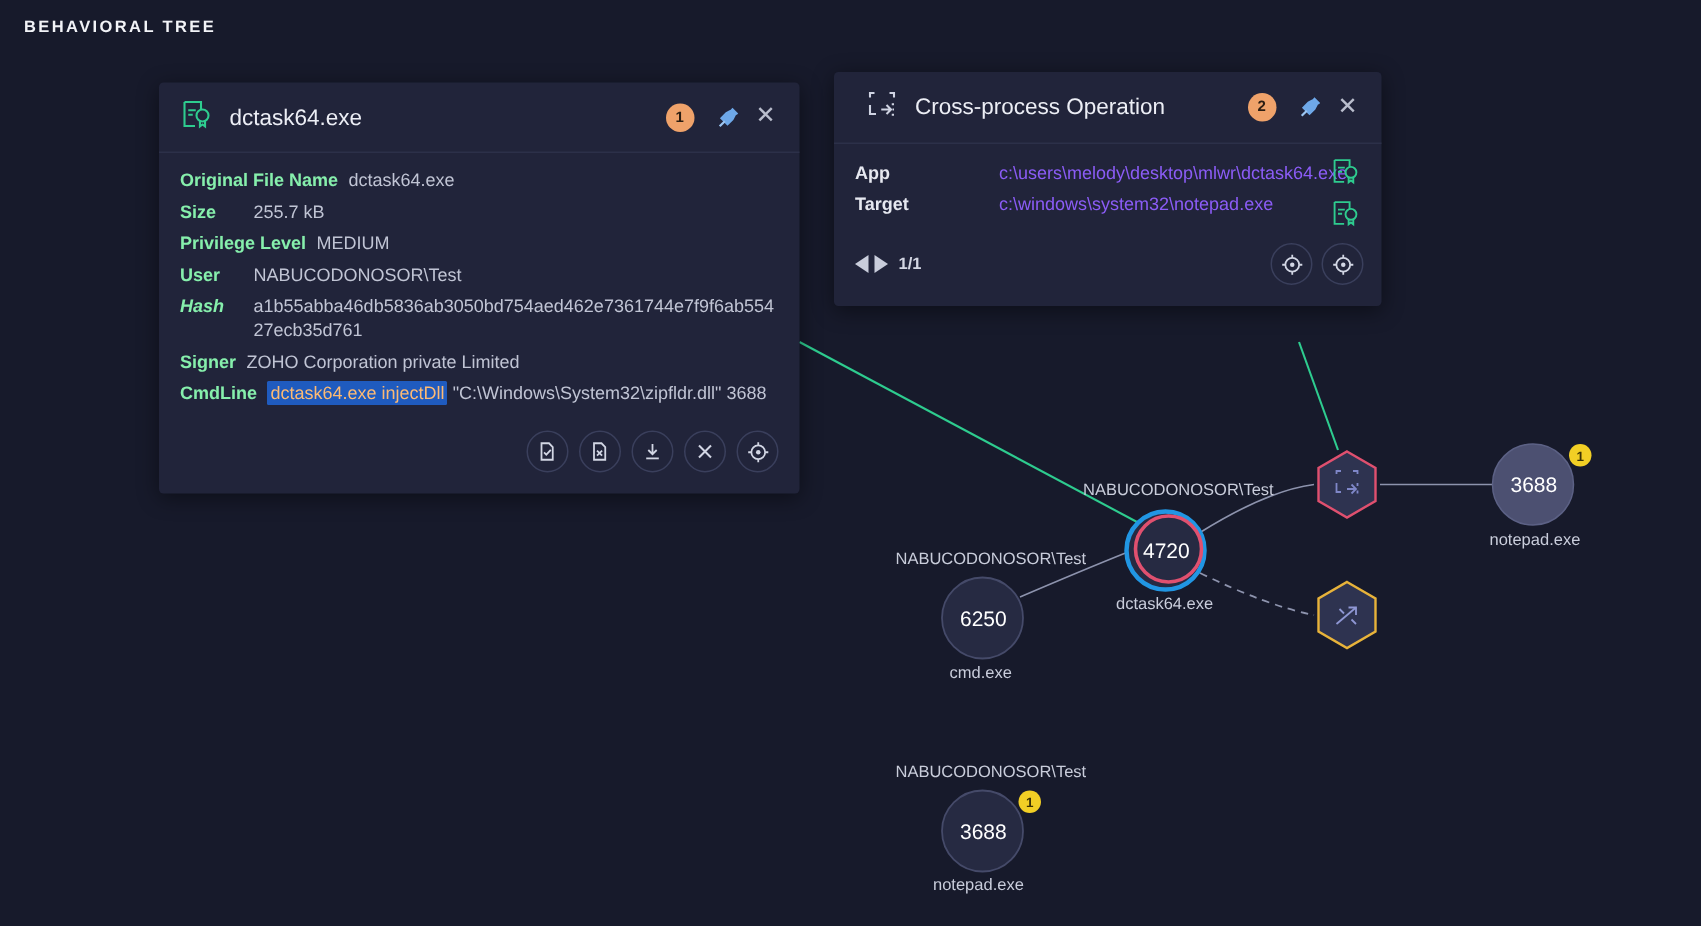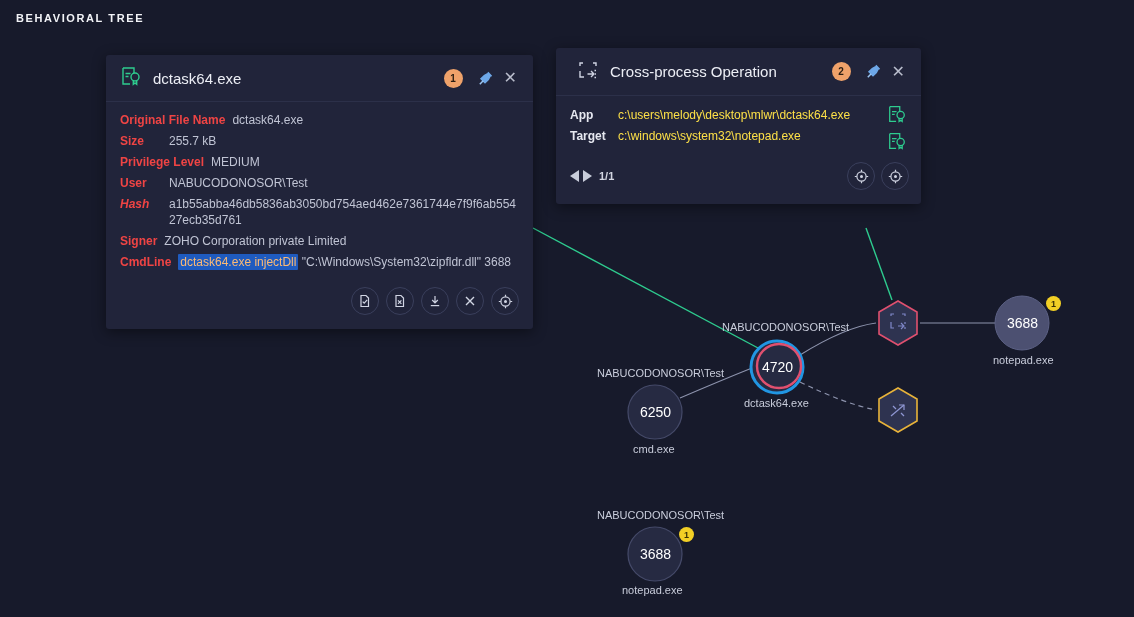--- a/index.html
+++ b/index.html
@@ -96,21 +96,21 @@
   }
   .kv-row {
     display: flex;
     align-items: flex-start;
     margin-bottom: 5px;
     font-size: 12px;
     line-height: 16px;
   }
   .kv-key {
     font-weight: bold;
-    color: #ef4444;
+    color: #86efac;
     white-space: nowrap;
     margin-right: 7px;
   }
   .kv-val {
     color: #c0c4d4;
     word-break: break-all;
   }
   .kv-key.size   { min-width: 42px; }
   .kv-key.user   { min-width: 42px; }
   .kv-key.hash   { min-width: 42px; font-style: italic; }
@@ -149,28 +149,29 @@
   #panel-crossproc .panel-header { height: 47px; padding-left: 21px; }
   .cp-body {
     padding: 12px 14px 4px 14px;
     position: relative;
   }
   .cp-row {
     display: flex;
     align-items: center;
     font-size: 12px;
     margin-bottom: 7px;
+    gap: 48px;
   }
   .cp-key {
     font-weight: bold;
     color: #e6e8f0;
     min-width: 48px;
   }
   .cp-val {
-    color: #fde047;
+    color: #8b5cf6;
   }
   .cp-cert-col {
     position: absolute;
     right: 14px;
     top: 8px;
     display: flex;
     flex-direction: column;
     gap: 3px;
   }
   .cp-footer {

